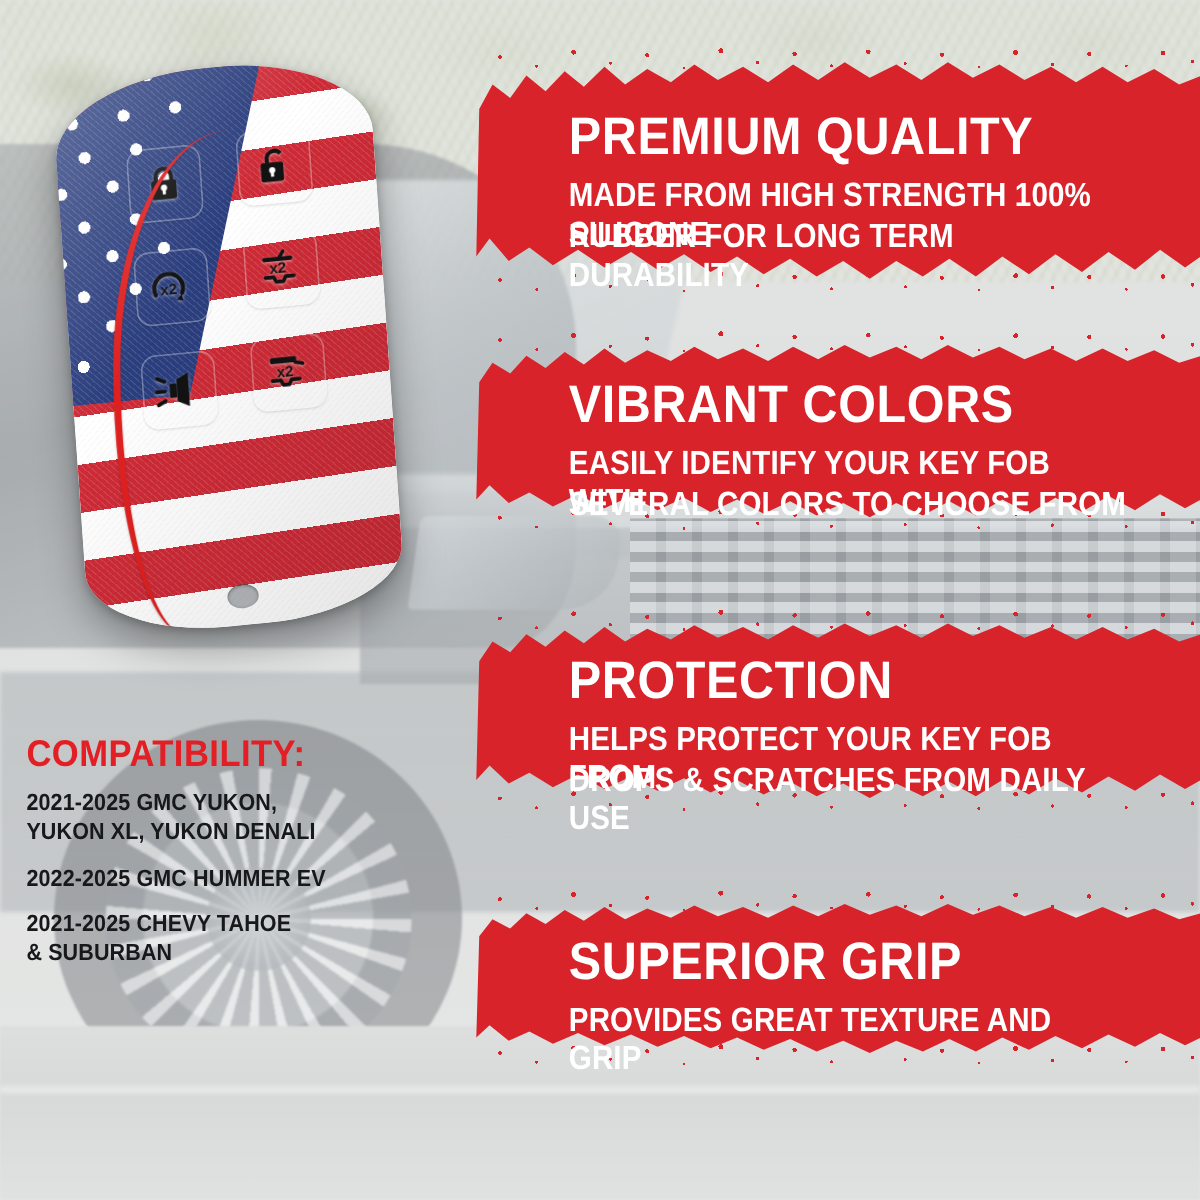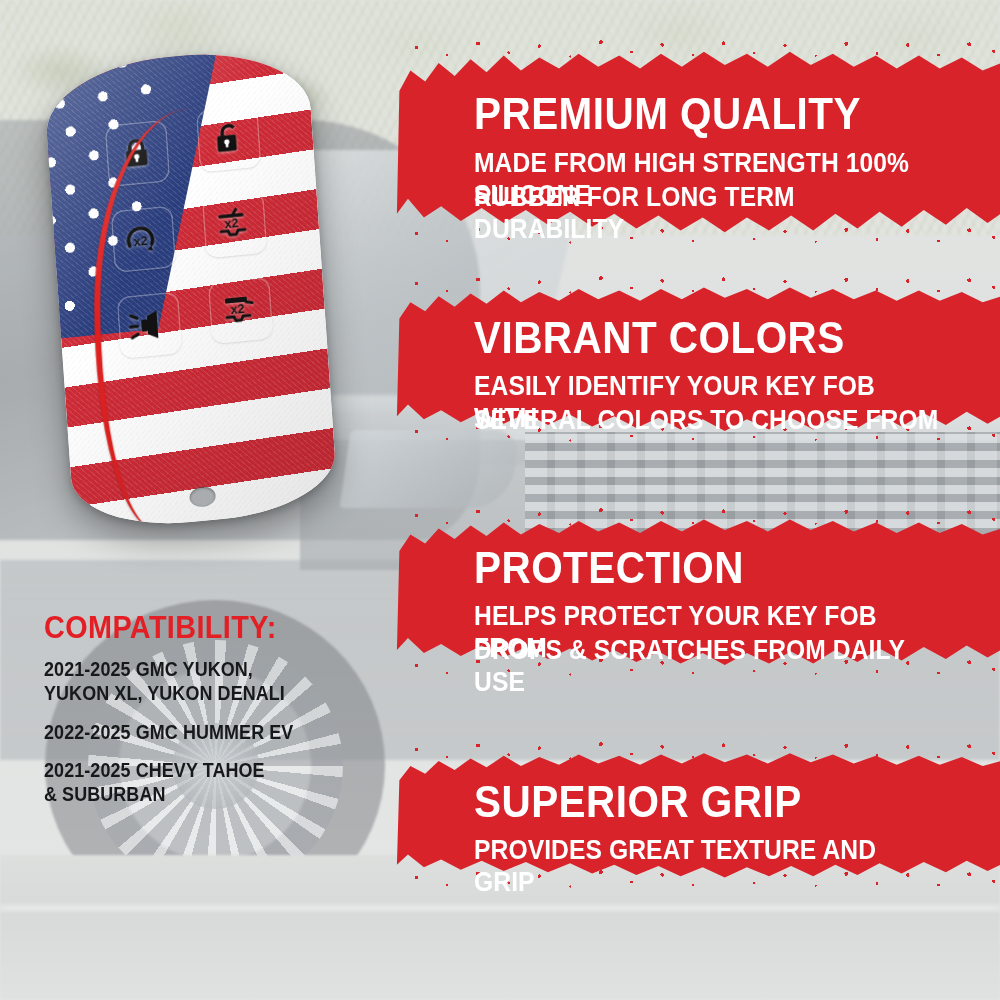--- a/index.html
+++ b/index.html
@@ -275,21 +275,21 @@
   }
 
   .btn-ico{
     position:absolute; width:40px; height:40px;
     display:flex; align-items:center; justify-content:center;
     filter:drop-shadow(0 1px 1.5px rgba(255,255,255,.5));
   }
   .btn-ico svg{ display:block; }
 
   
-  .compat{ position:absolute; left:44px; top:612px; width:356px; }
+  .compat{ position:absolute; left:22px; top:612px; width:356px; }
   .compat-title{
     color:#E31E24; font-weight:700; font-size:31px; line-height:1;
     letter-spacing:.4px;
     font-family:"Liberation Sans Narrow","Liberation Sans", sans-serif;
     transform:scaleX(.93); transform-origin:left center;
   }
   .compat-item{
     color:#16181a; font-weight:700; font-size:19.5px; line-height:1.22;
     margin-top:15px; letter-spacing:.1px;
     font-family:"Liberation Sans Narrow","Liberation Sans", sans-serif;

